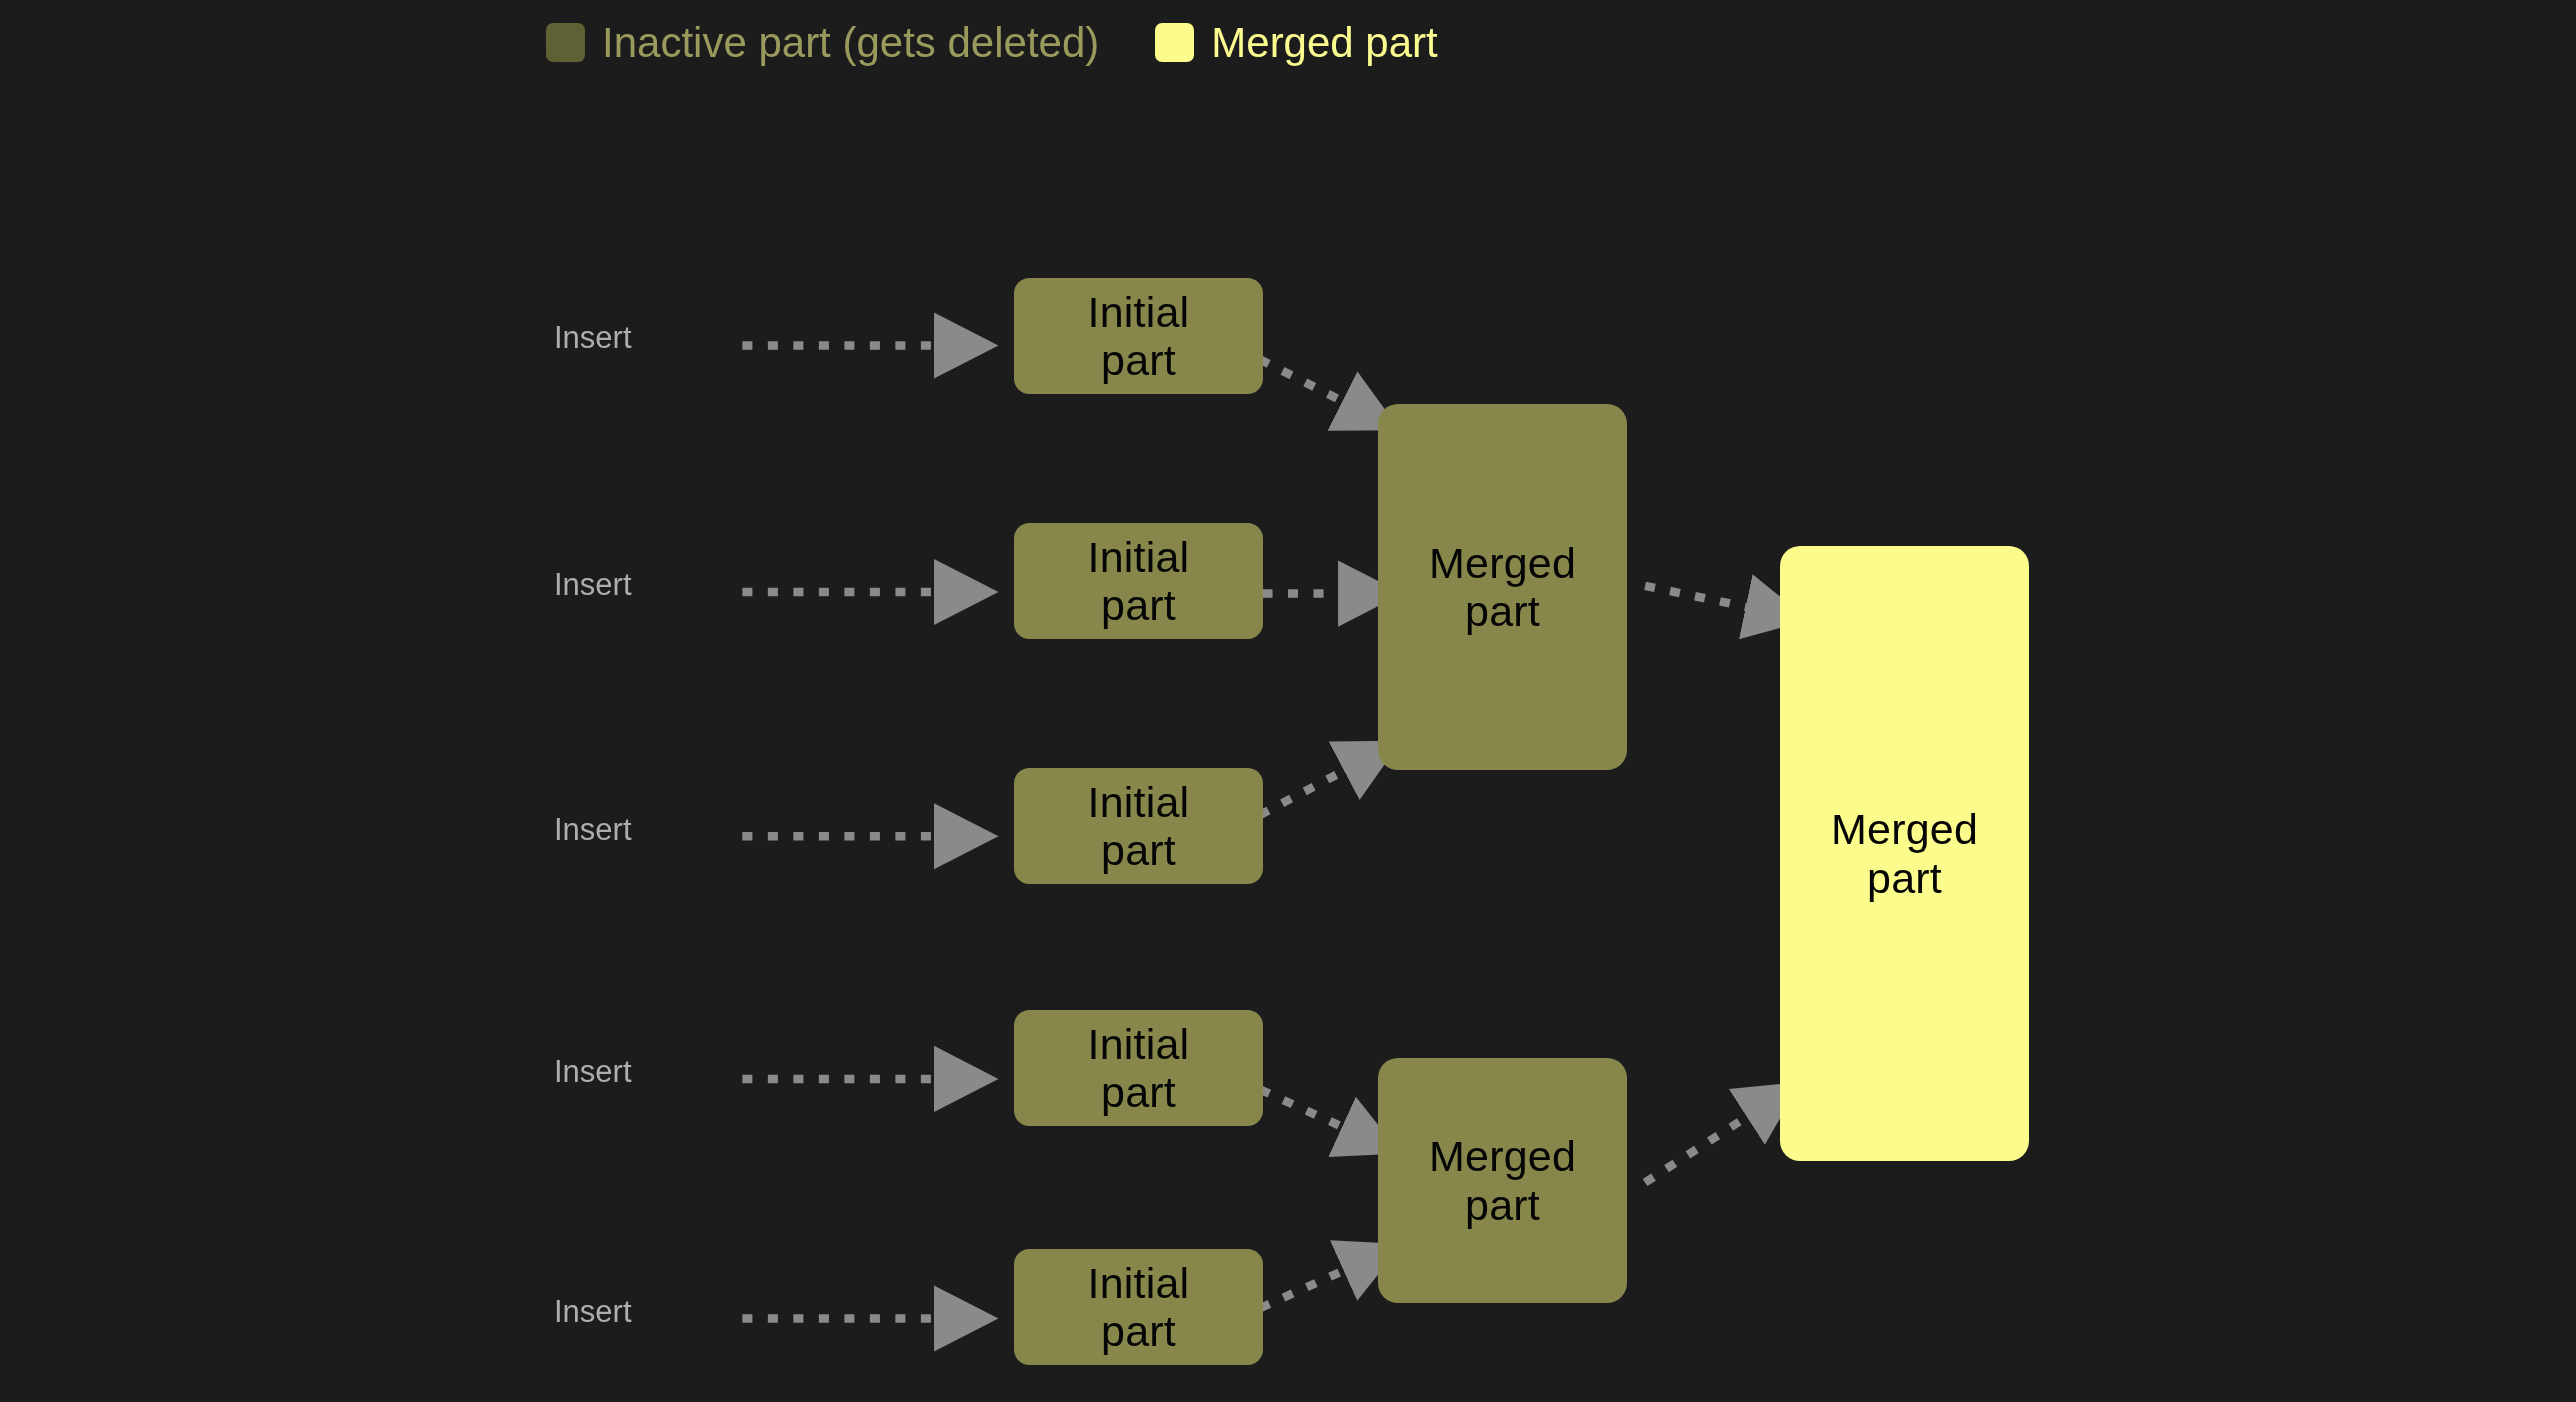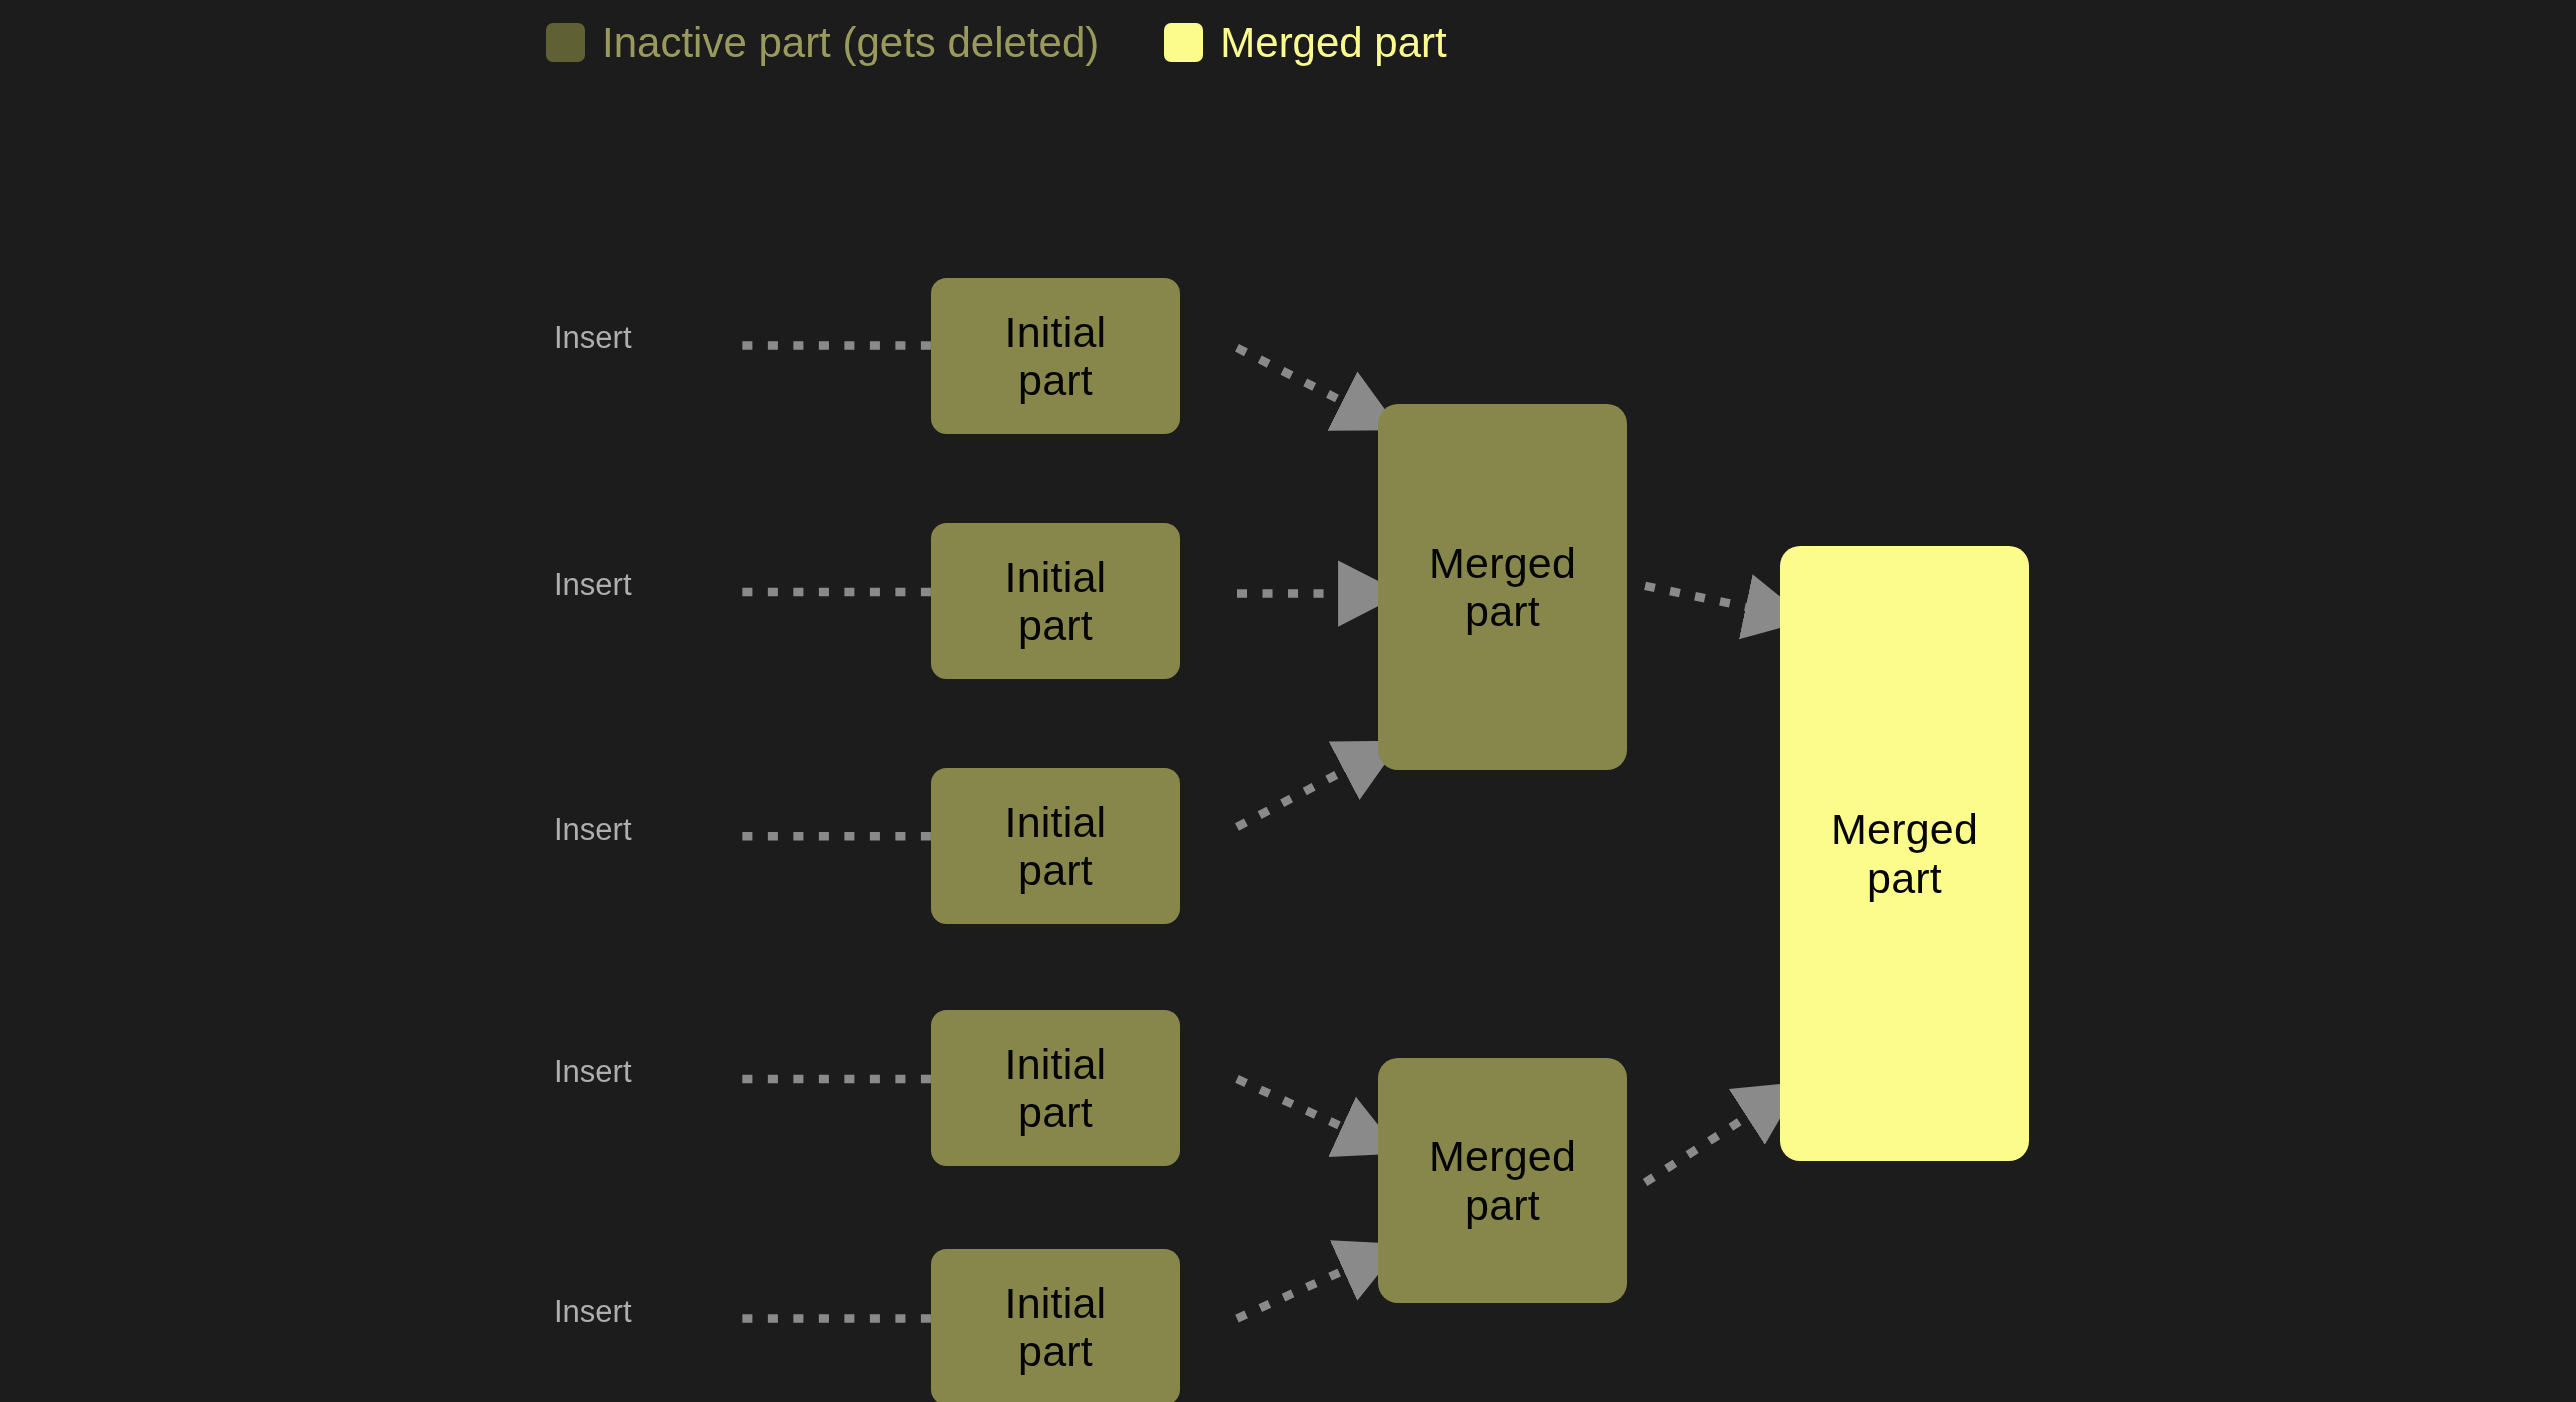--- a/index.html
+++ b/index.html
@@ -21,21 +21,21 @@
     background: #1c1c1c;
   }
 
   
   .legend {
     position: absolute;
     top: 21.6px;
     left: 546px;
     display: flex;
     align-items: center;
-    gap: 12px;
+    gap: 3px;
   }
   .legend-entry {
     display: flex;
     align-items: center;
   }
   .legend-entry + .legend-entry {
     margin-left: 53px;
   }
   .legend-swatch {
     width: 39px;
@@ -66,21 +66,21 @@
     color: #050505;
     font-size: 43px;
     line-height: 1.12;
     letter-spacing: 0.2px;
   }
   .node.inactive { background: #87874c; }
   .node.active   { background: #fcfc8c; }
   .node .node-label { display: block; padding: 0 4.6px; }
 
   
-  .n-init { width: 249px; height: 156px; left: 931px; }
+  .n-init { width: 249px; height: 116px; left: 1014px; }
   .n-init-1 { top: 278px; }
   .n-init-2 { top: 523px; }
   .n-init-3 { top: 768px; }
   .n-init-4 { top: 1010px; }
   .n-init-5 { top: 1249px; }
 
   
   .n-merge-top {
     left: 1378px; top: 404px; width: 249px; height: 366px;
     border-radius: 20px;

